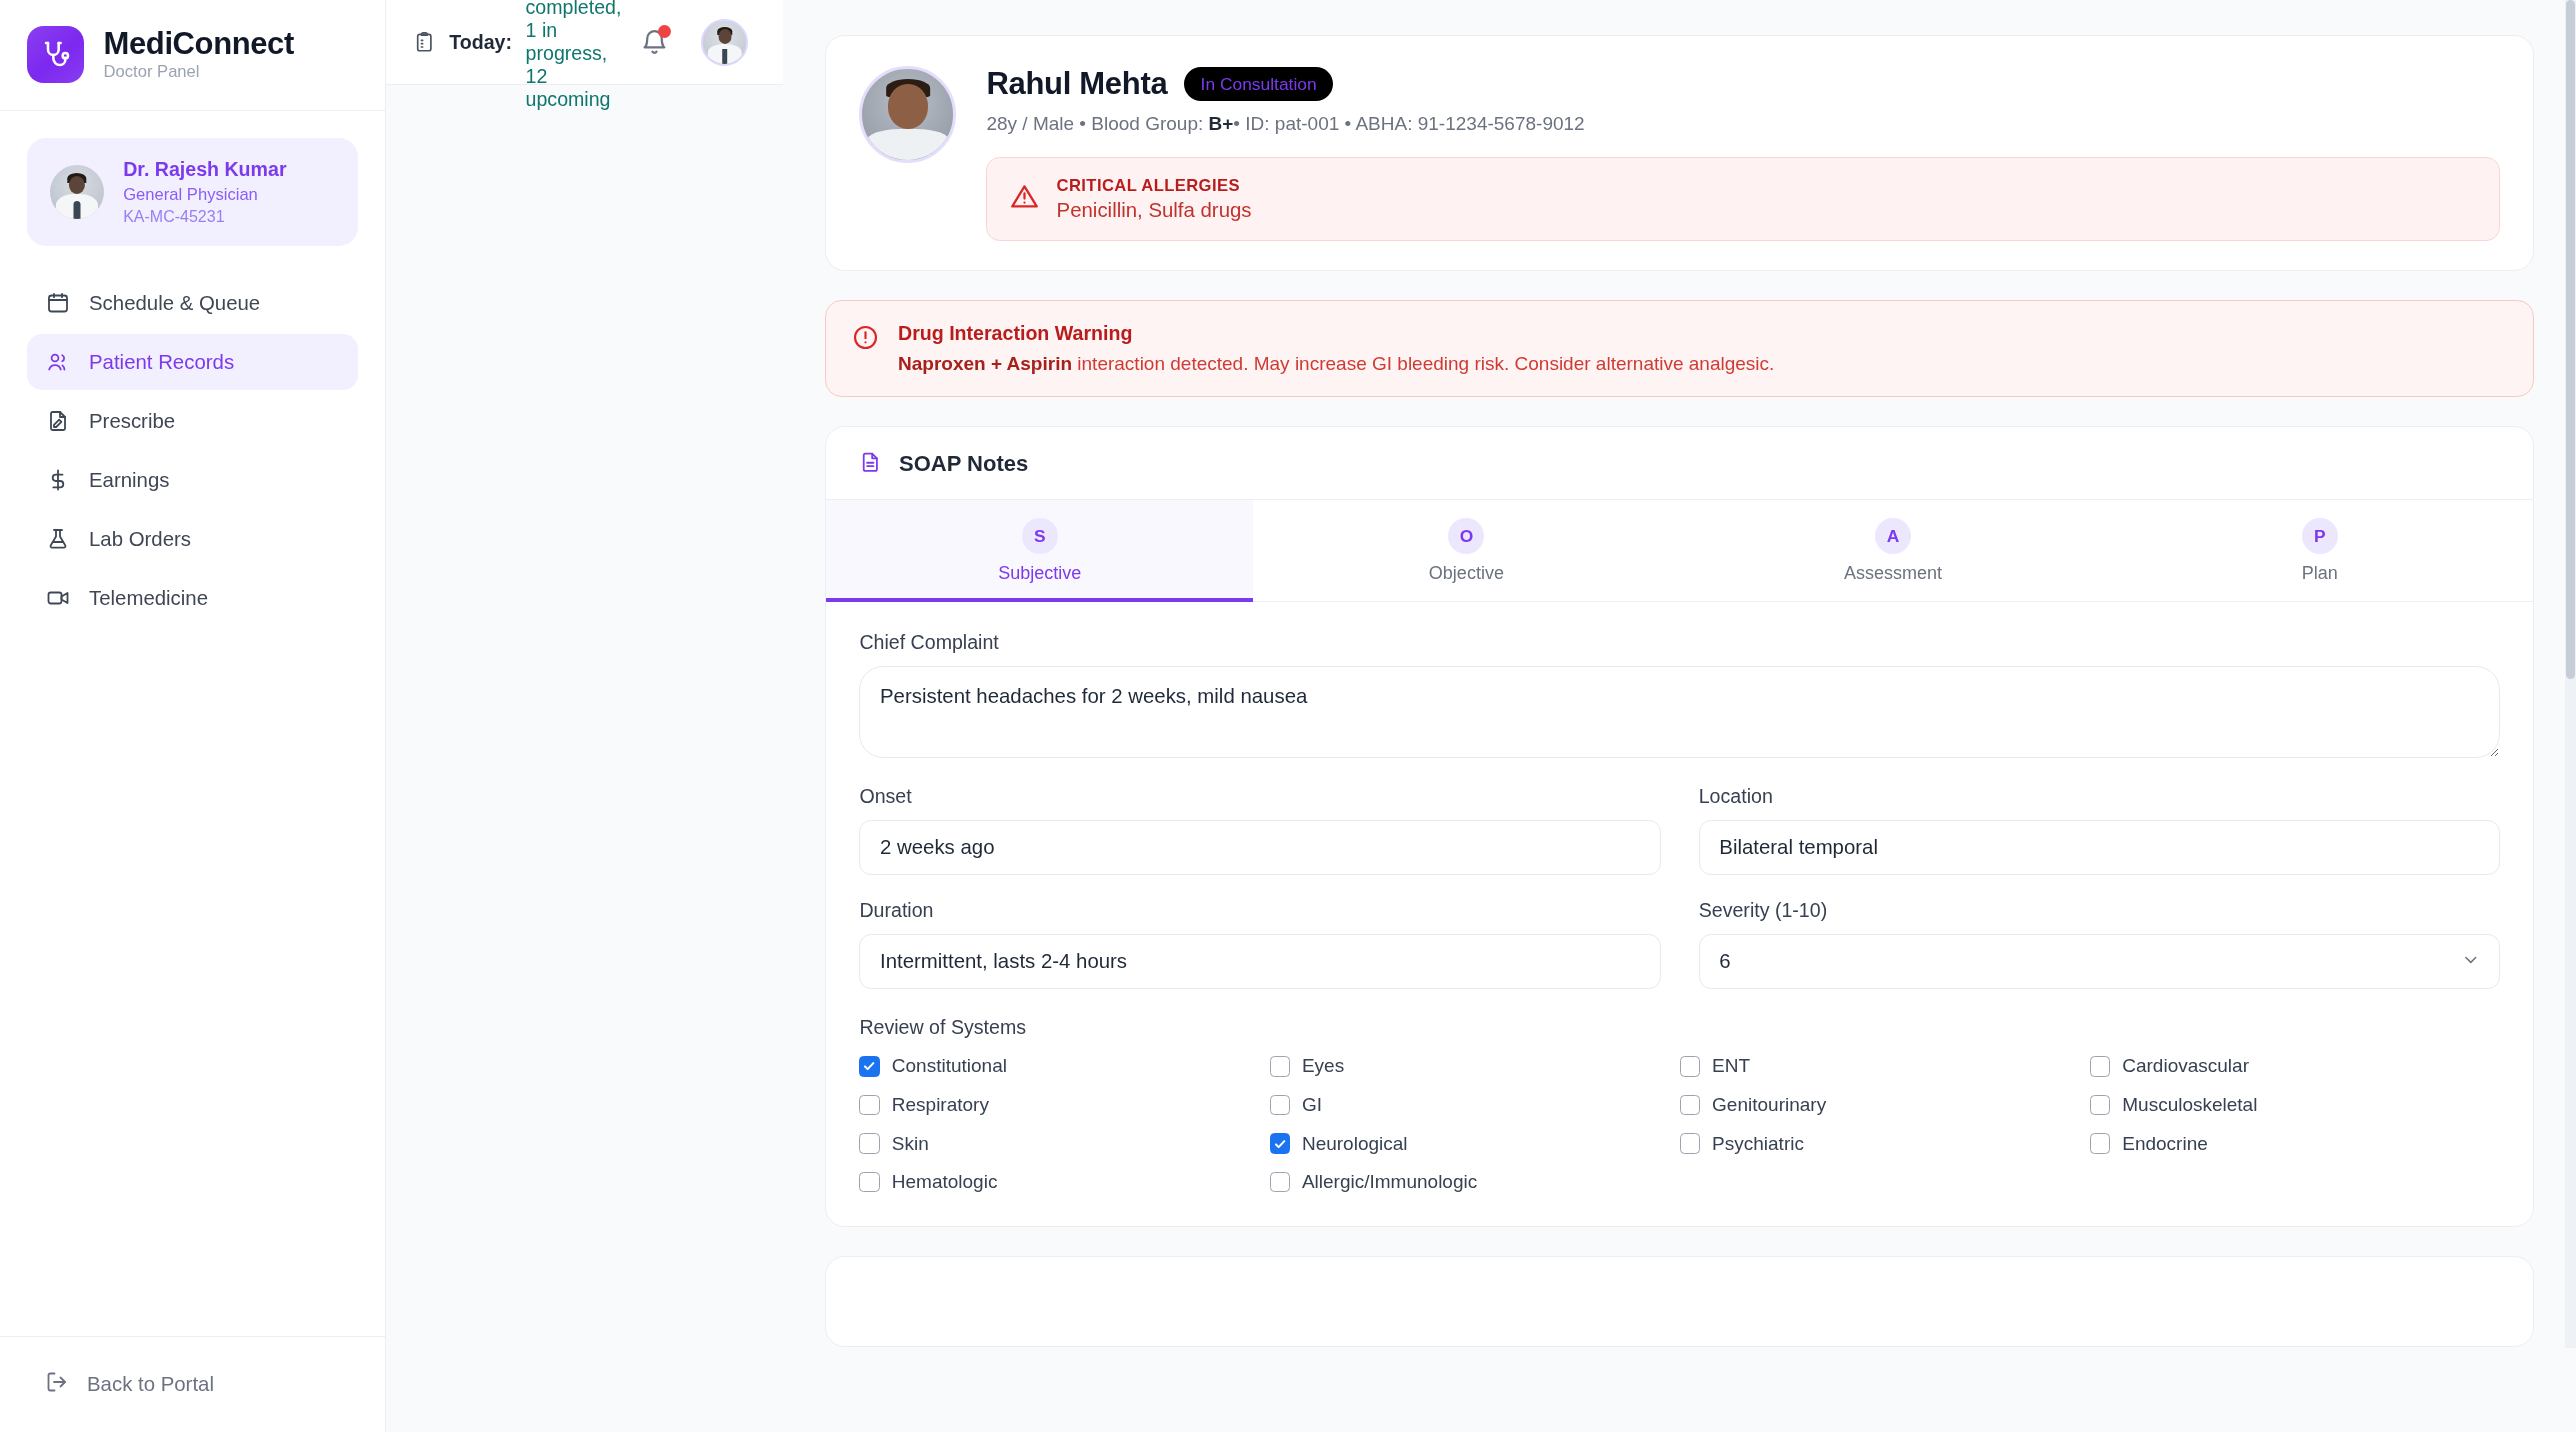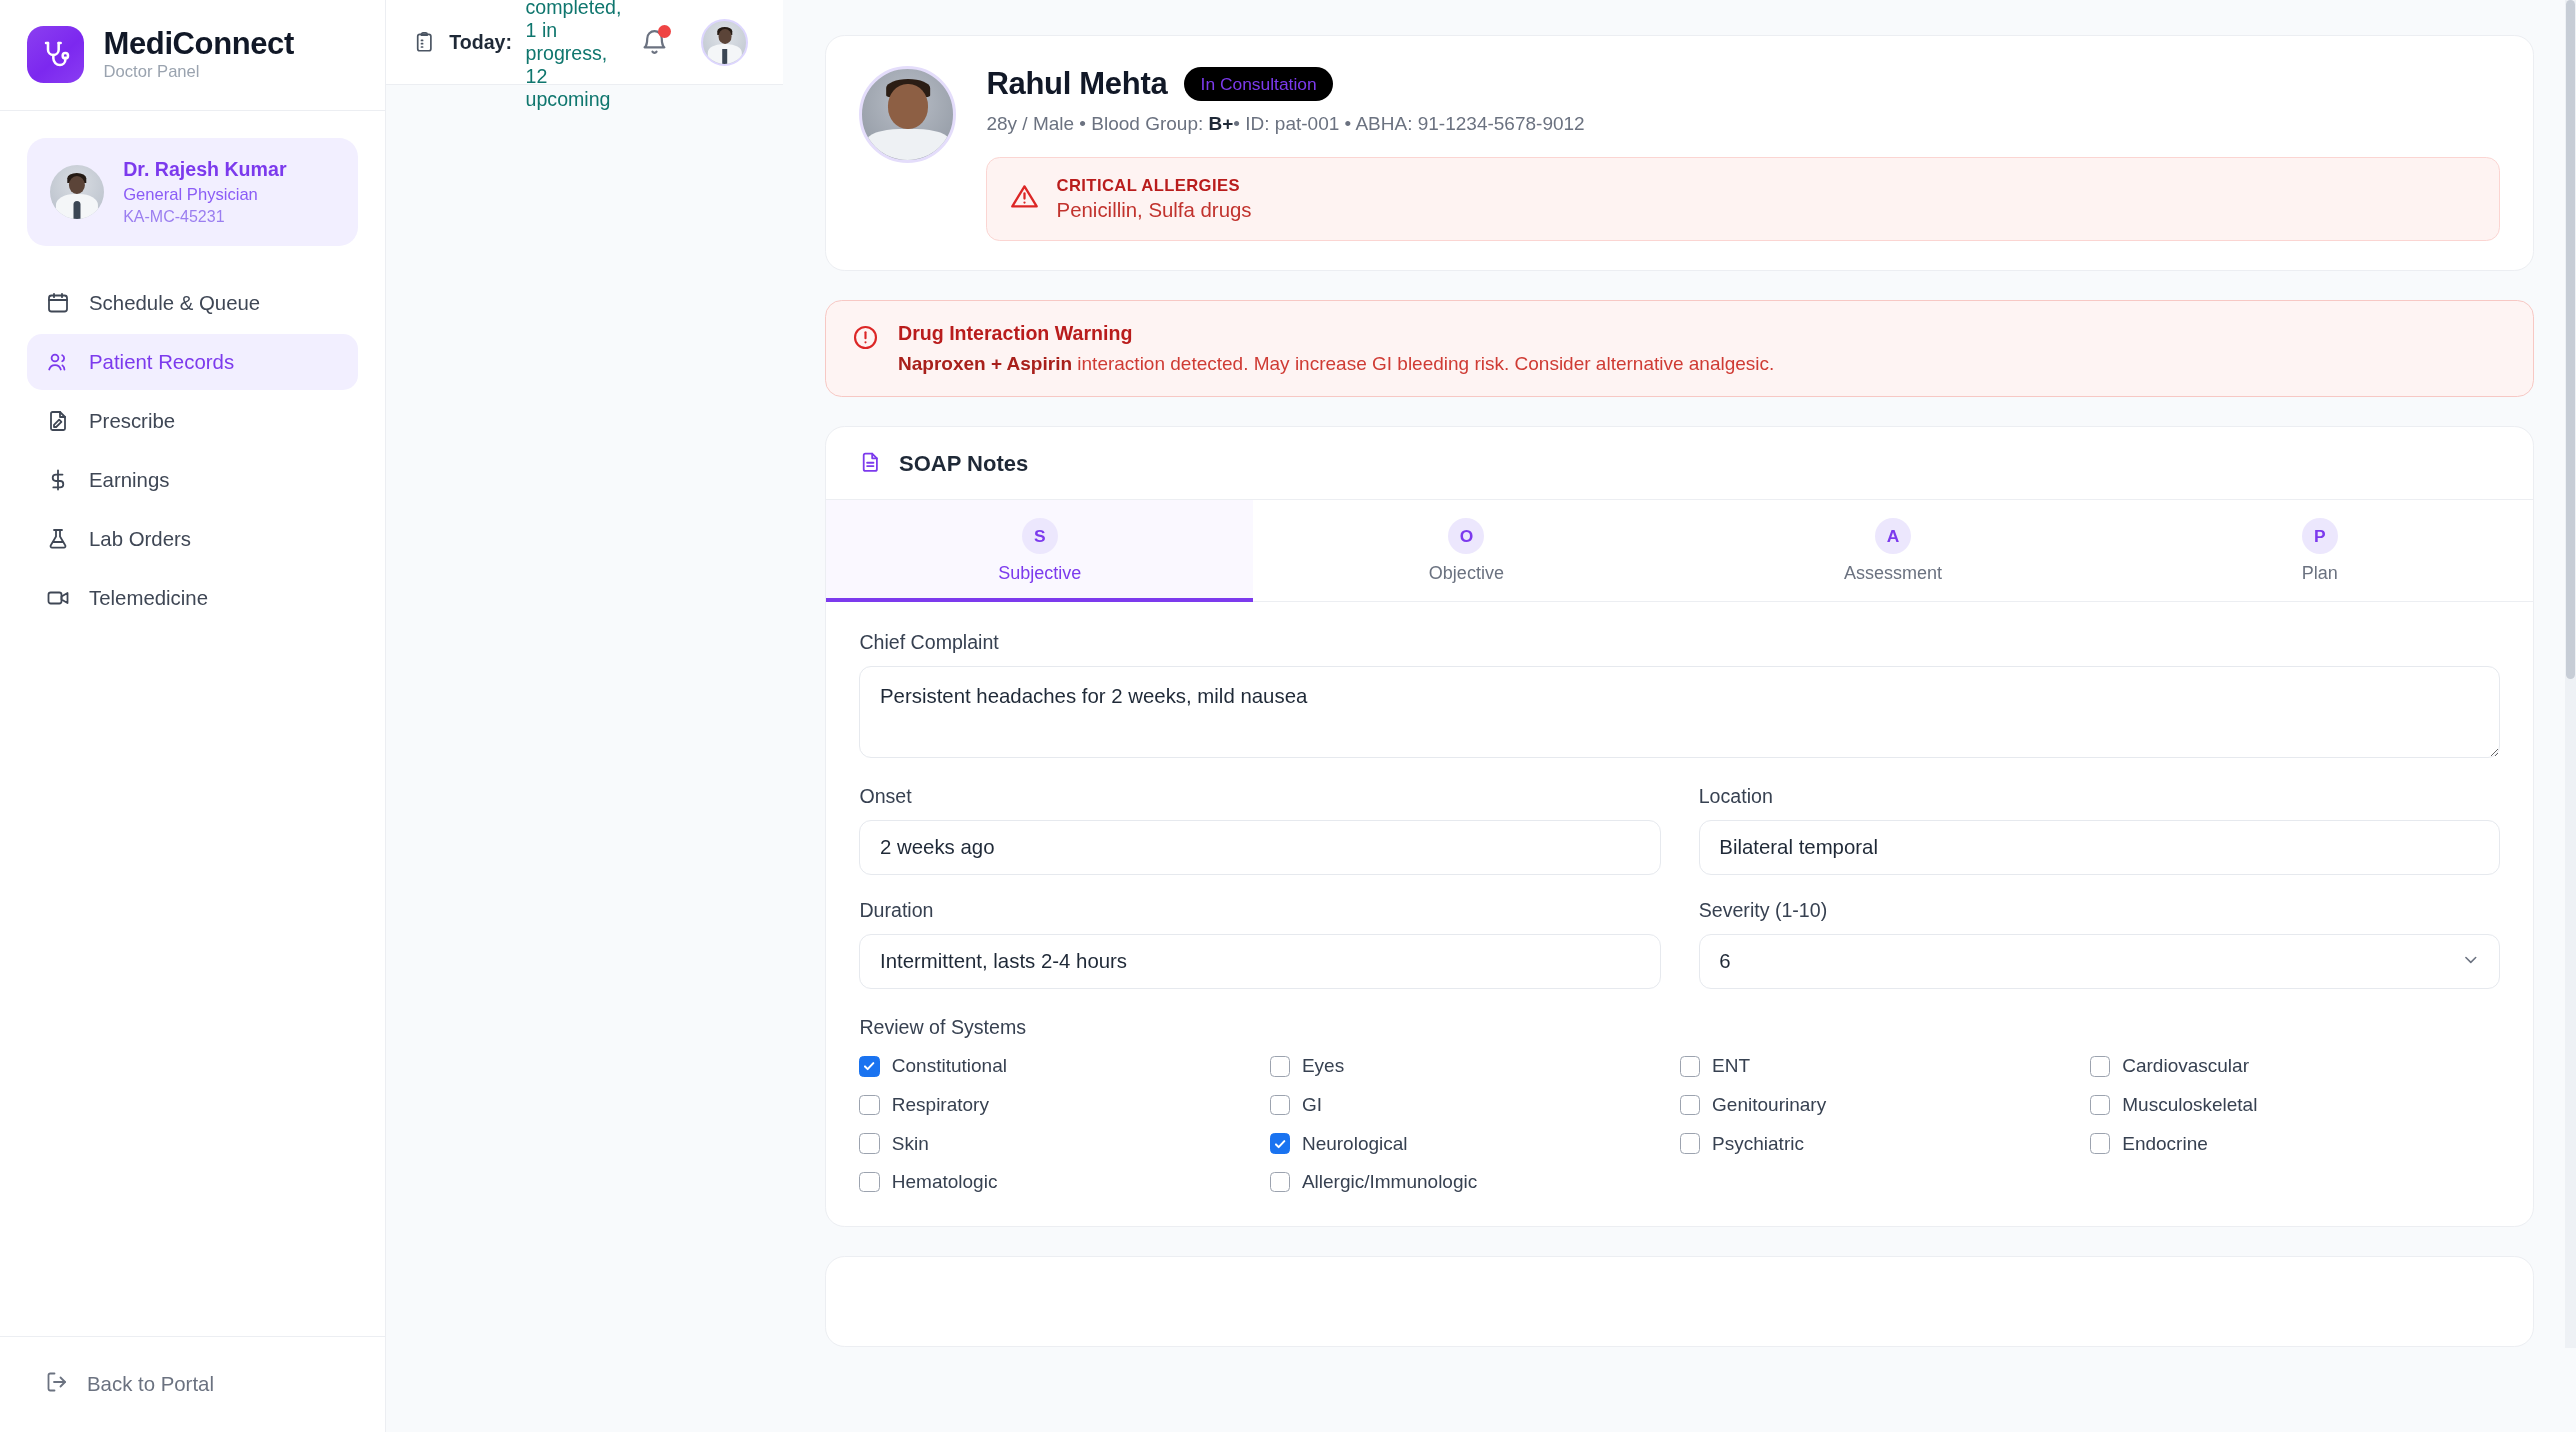--- a/index.html
+++ b/index.html
@@ -155,21 +155,21 @@
     width: 36px; height: 36px; border-radius: 50%; background: #ece7fd;
     display: flex; align-items: center; justify-content: center;
     font-size: 17.4px; font-weight: bold; color: #7c3aed;
   }
   .tab-label { font-size: 18px; color: #6b7280; }
   .tab.active .tab-label { color: #7c3aed; }
 
   .soap-body { padding: 29px 33px 33px 33px; }
   .field-label { font-size: 19.6px; color: #374151; margin-bottom: 12px; }
   .textarea-box {
-    width: 100%; border: 1.5px solid #e6e9ee; border-radius: 12px;
+    width: 100%; border: 1.5px solid #e6e9ee; border-radius: 24px;
     padding: 18px 19.6px; font-size: 20.4px; color: #1f2937; background: #ffffff;
     min-height: 92px; font-family: "Liberation Sans", sans-serif;
   }
   .row2 { display: flex; gap: 38px; margin-top: 24px; }
   .col { flex: 1 1 0; min-width: 0; }
   .input-box {
     width: 100%; border: 1.5px solid #e6e9ee; border-radius: 12px;
     padding: 15px 19.6px; font-size: 20.4px; color: #1f2937; background: #ffffff;
     font-family: "Liberation Sans", sans-serif;
   }

